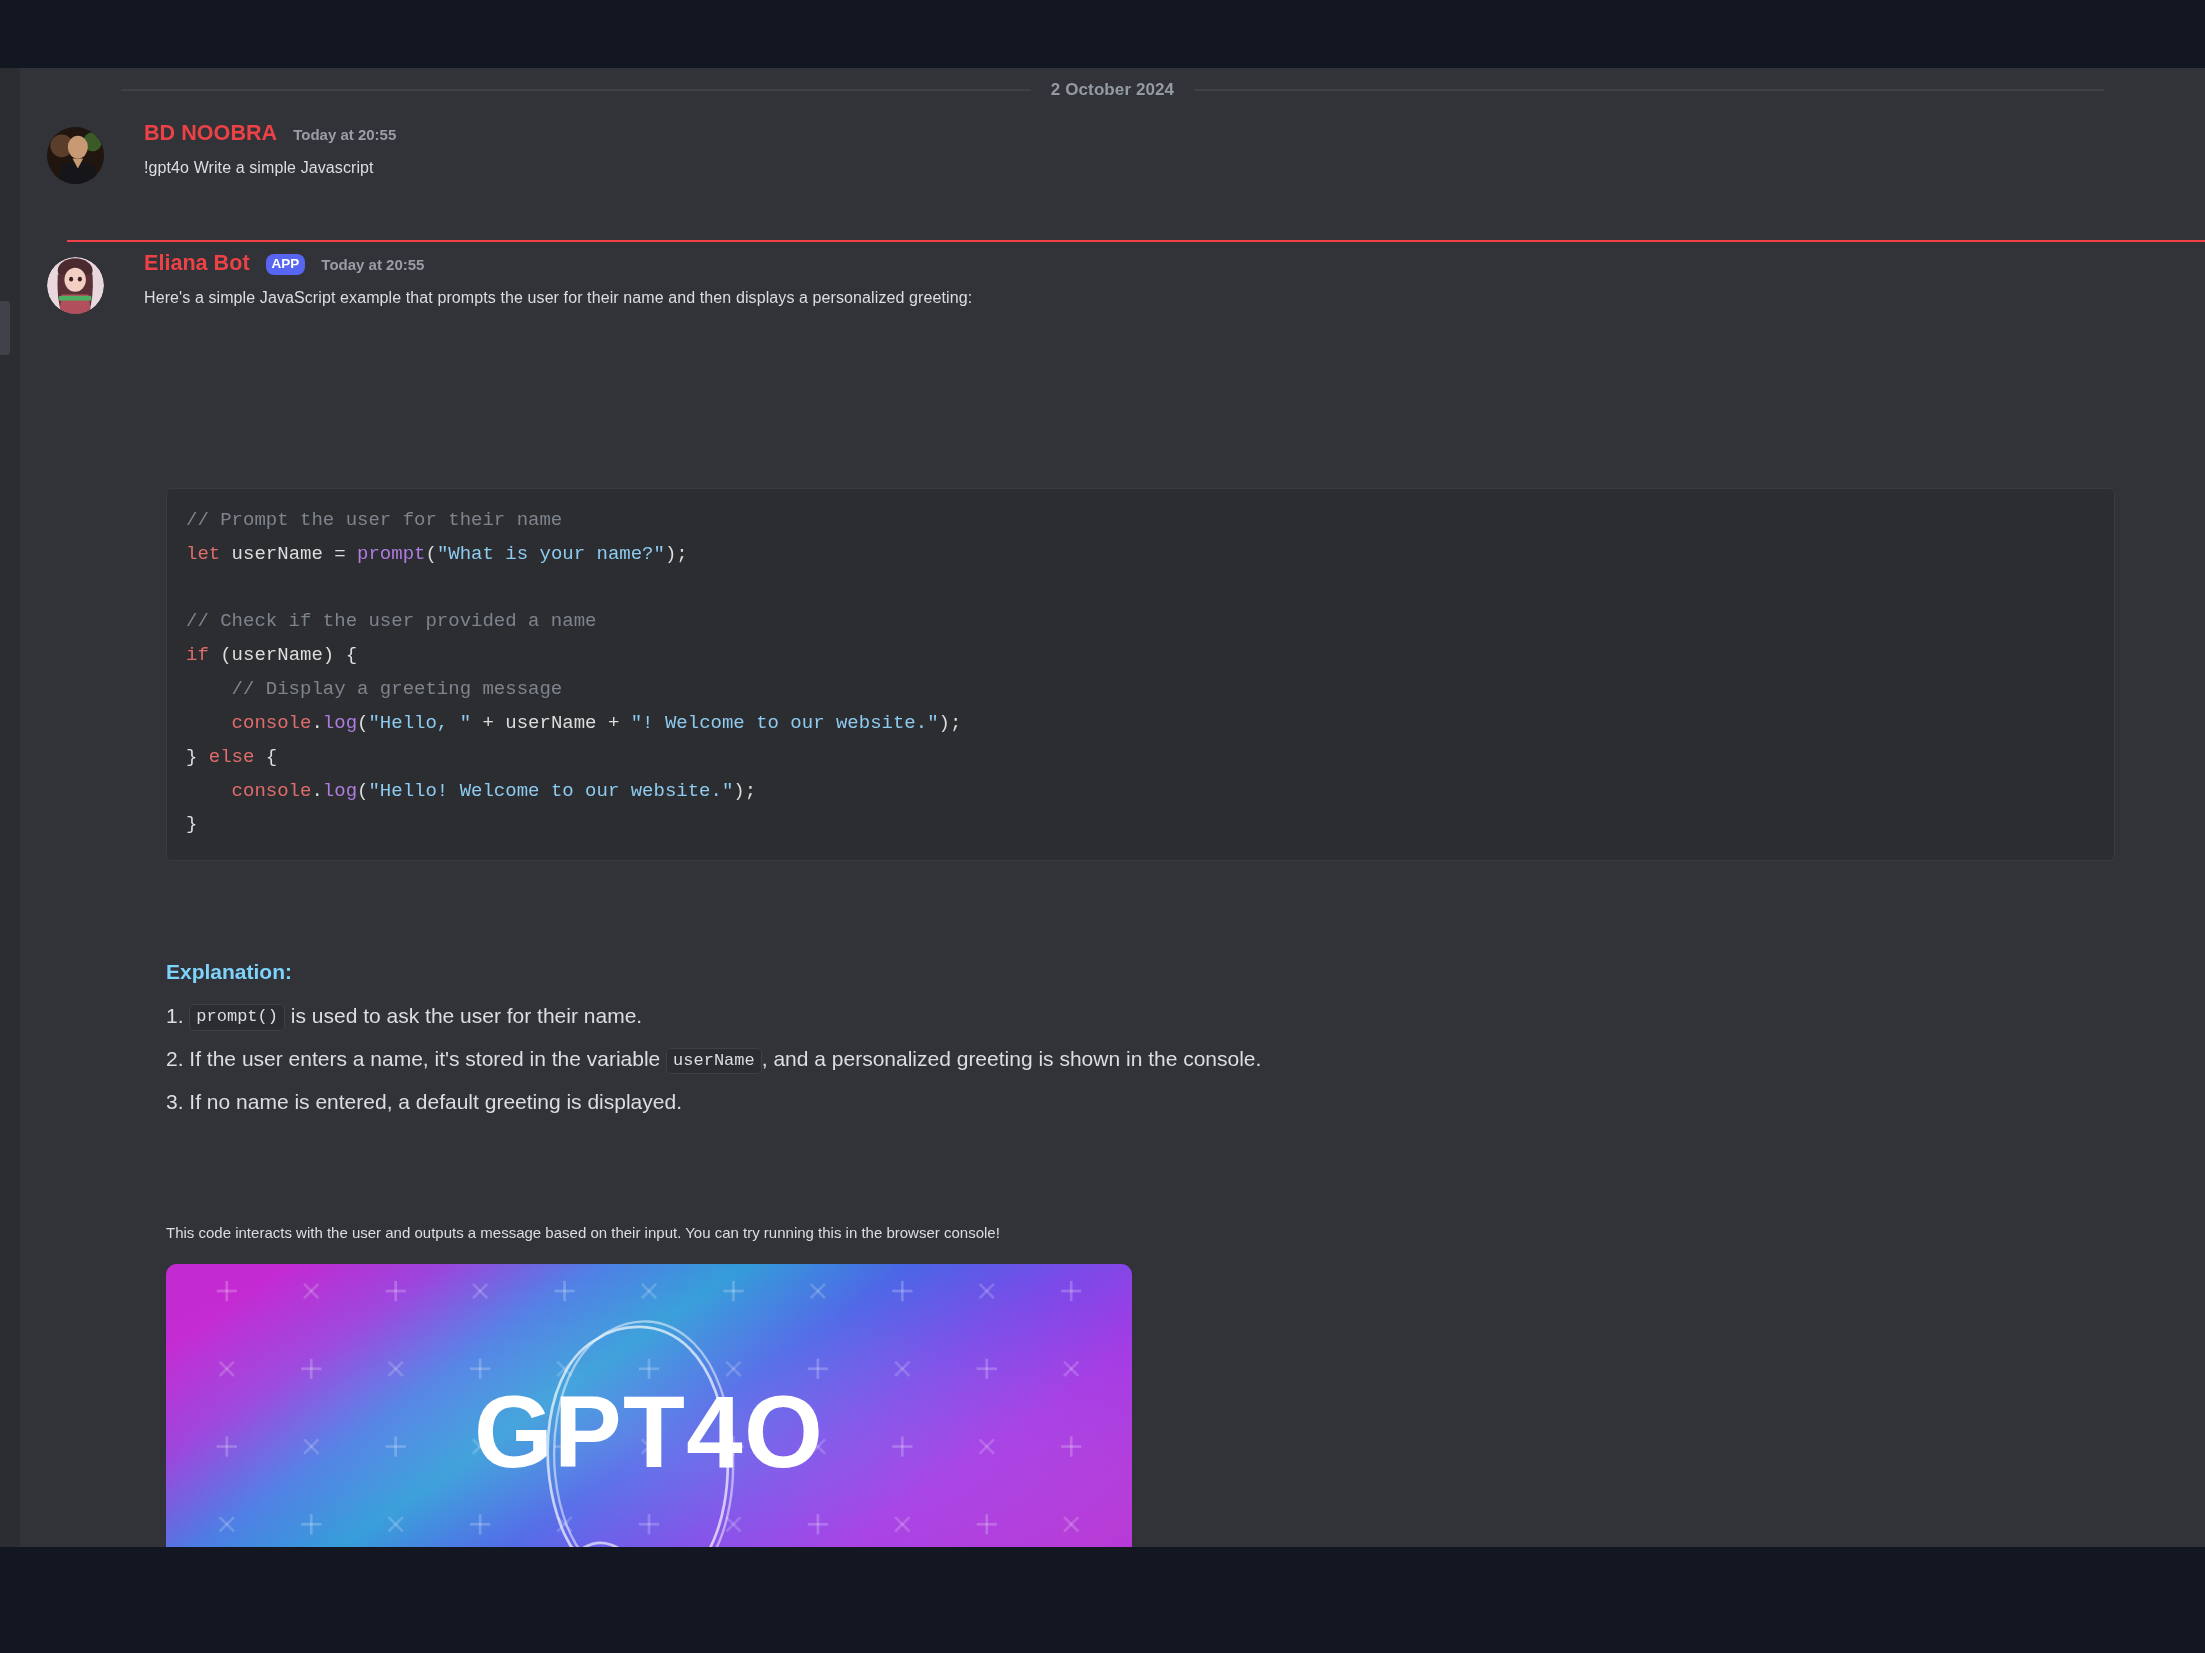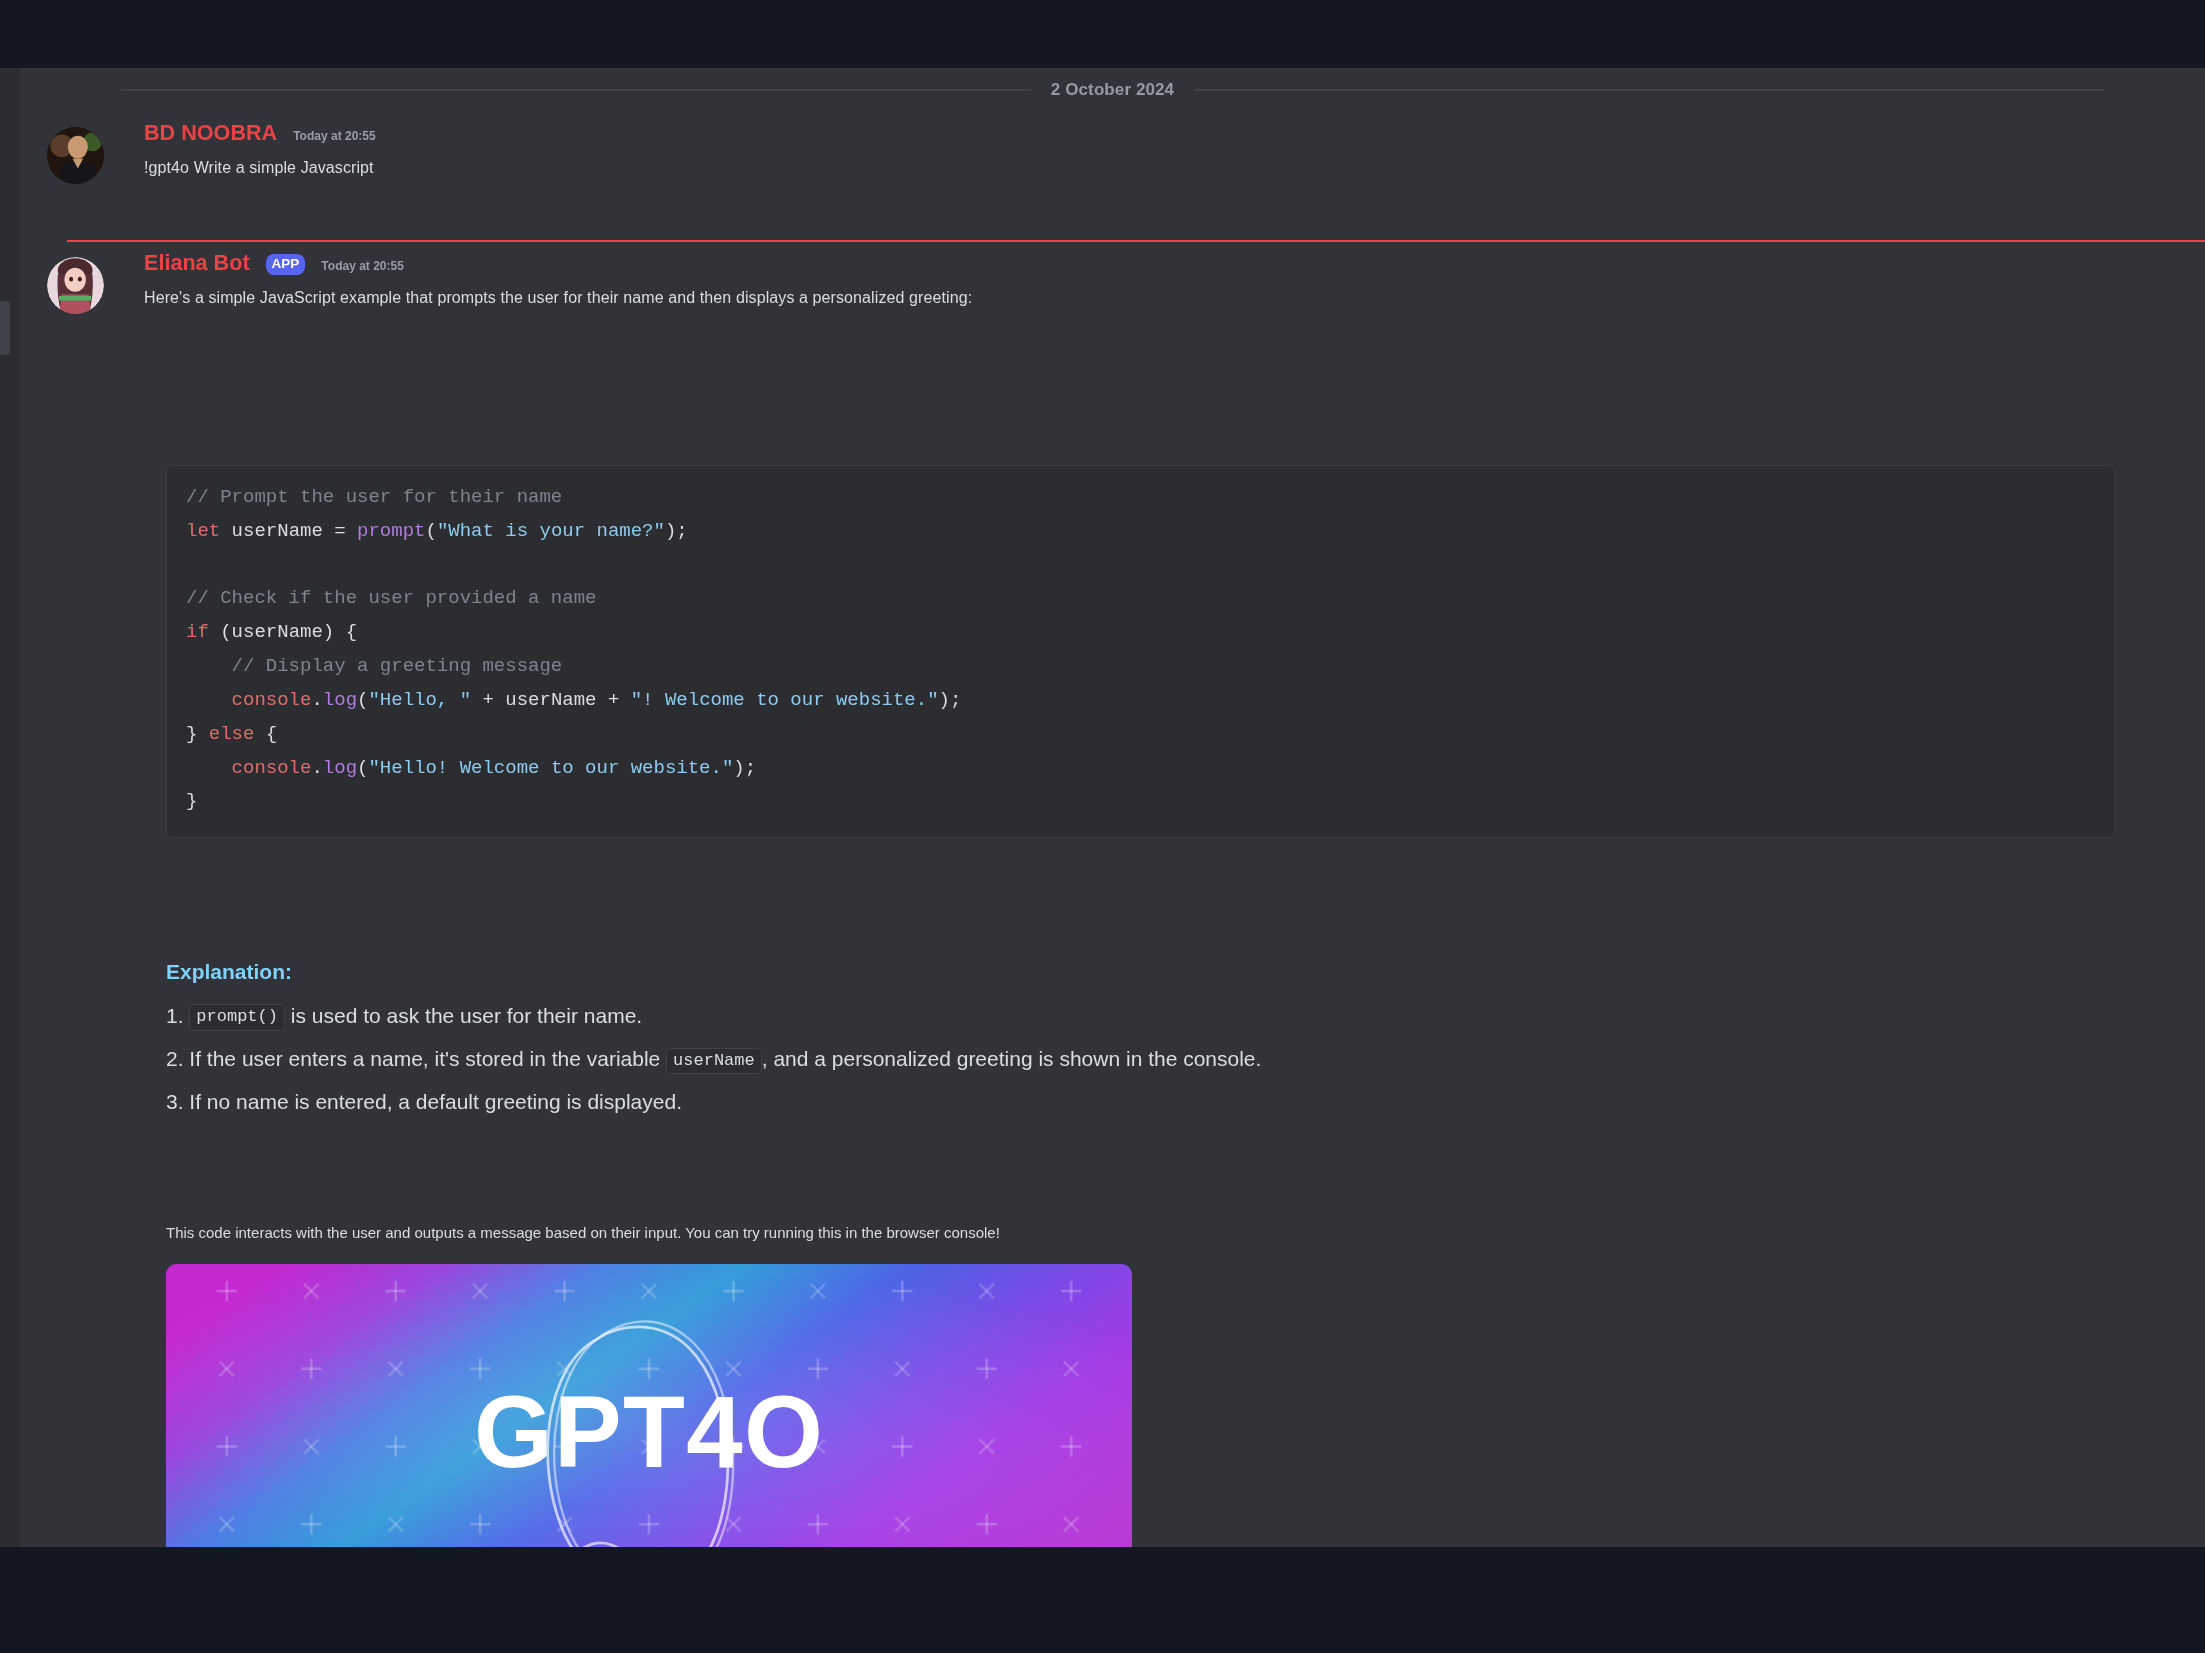--- a/index.html
+++ b/index.html
@@ -70,36 +70,36 @@
     font-size: 21.6px; font-weight: bold; line-height: 1;
     color: #ed4245;
   }
   .app-badge {
     display: inline-flex; align-items: center; justify-content: center;
     background: #5865f2; color: #ffffff;
     font-size: 13.5px; font-weight: bold; line-height: 1;
     padding: 3.4px 6px 4px; border-radius: 8px;
     position: relative; top: -2px;
   }
-  .timestamp { font-size: 12px; color: #9a9ea4; font-weight: bold; }
+  .timestamp { font-size: 15px; color: #9a9ea4; font-weight: bold; }
 
   .msg-text {
     color: #dbdee1; font-size: 16px; line-height: 1.35;
     margin-top: 6.8px; letter-spacing: 0.1px;
   }
 
   
   #red-rule {
     position: absolute; left: 47px; top: 172px;
     width: 2158px; height: 2px; background: #ef4146;
   }
 
   
   #code-block {
-    position: absolute; left: 146px; top: 397px;
+    position: absolute; left: 146px; top: 420px;
     width: 1949px;
     background: #2b2d31; border: 1.4px solid #3a3c42;
     border-radius: 5.4px;
     padding: 15px 19px 17.6px;
   }
   #code-block pre {
     font-family: "Liberation Mono", "DejaVu Sans Mono", monospace;
     font-size: 19px; line-height: 1.78;
     white-space: pre; color: #dcddde;
   }

